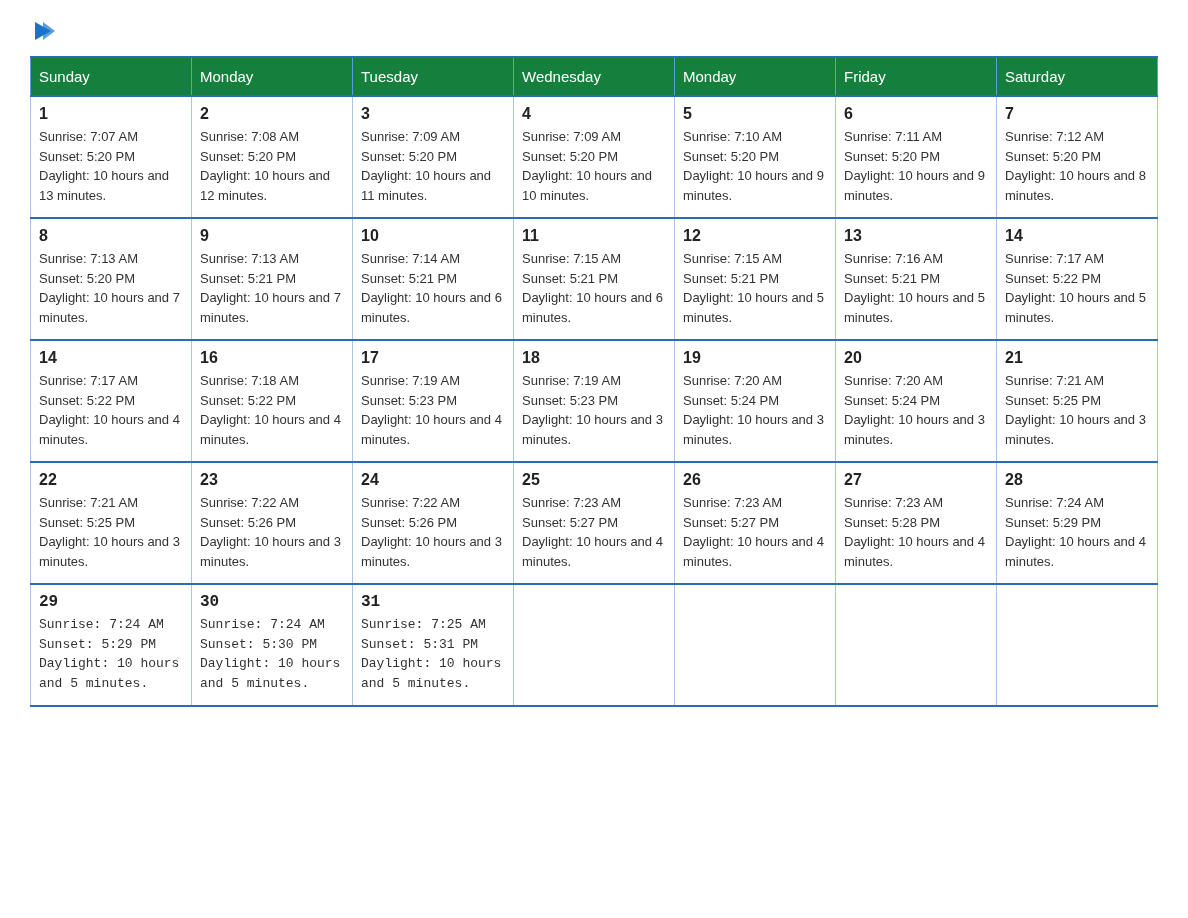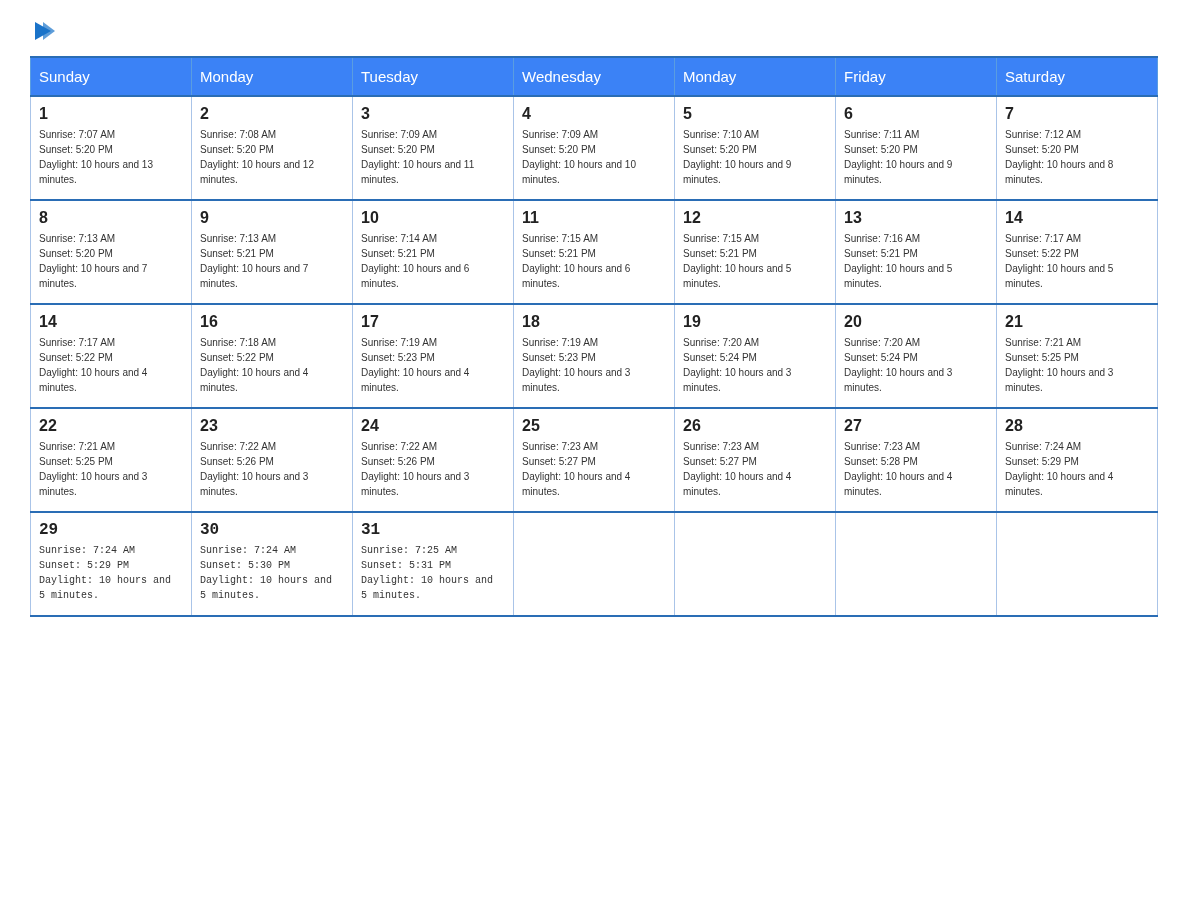--- a/index.html
+++ b/index.html
@@ -50,21 +50,21 @@
       font-size: 20px;
       color: #444;
       margin-top: 4px;
     }
     .calendar {
       width: 100%;
       border-collapse: collapse;
       margin-top: 10px;
     }
     .calendar th {
-      background: #3b82f6;
+      background: #15803d;
       color: #fff;
       font-size: 15px;
       font-weight: normal;
       padding: 10px 8px;
       text-align: left;
       border: 1px solid #5a9de0;
     }
     .calendar td {
       border: 1px solid #aac4e8;
       vertical-align: top;
@@ -73,21 +73,21 @@
       background: #fff;
     }
     .day-number {
       font-size: 16px;
       font-weight: bold;
       color: #222;
       display: block;
       margin-bottom: 4px;
     }
     .day-info {
-      font-size: 10px;
+      font-size: 13px;
       color: #333;
       line-height: 1.5;
     }
     .calendar tr:last-child td {
       border-bottom: 2px solid #2a6db5;
       font-family: Liberation Mono, monospace;
     }
     .calendar thead tr th {
       border-top: 2px solid #2a6db5;
       border-bottom: 2px solid #2a6db5;

